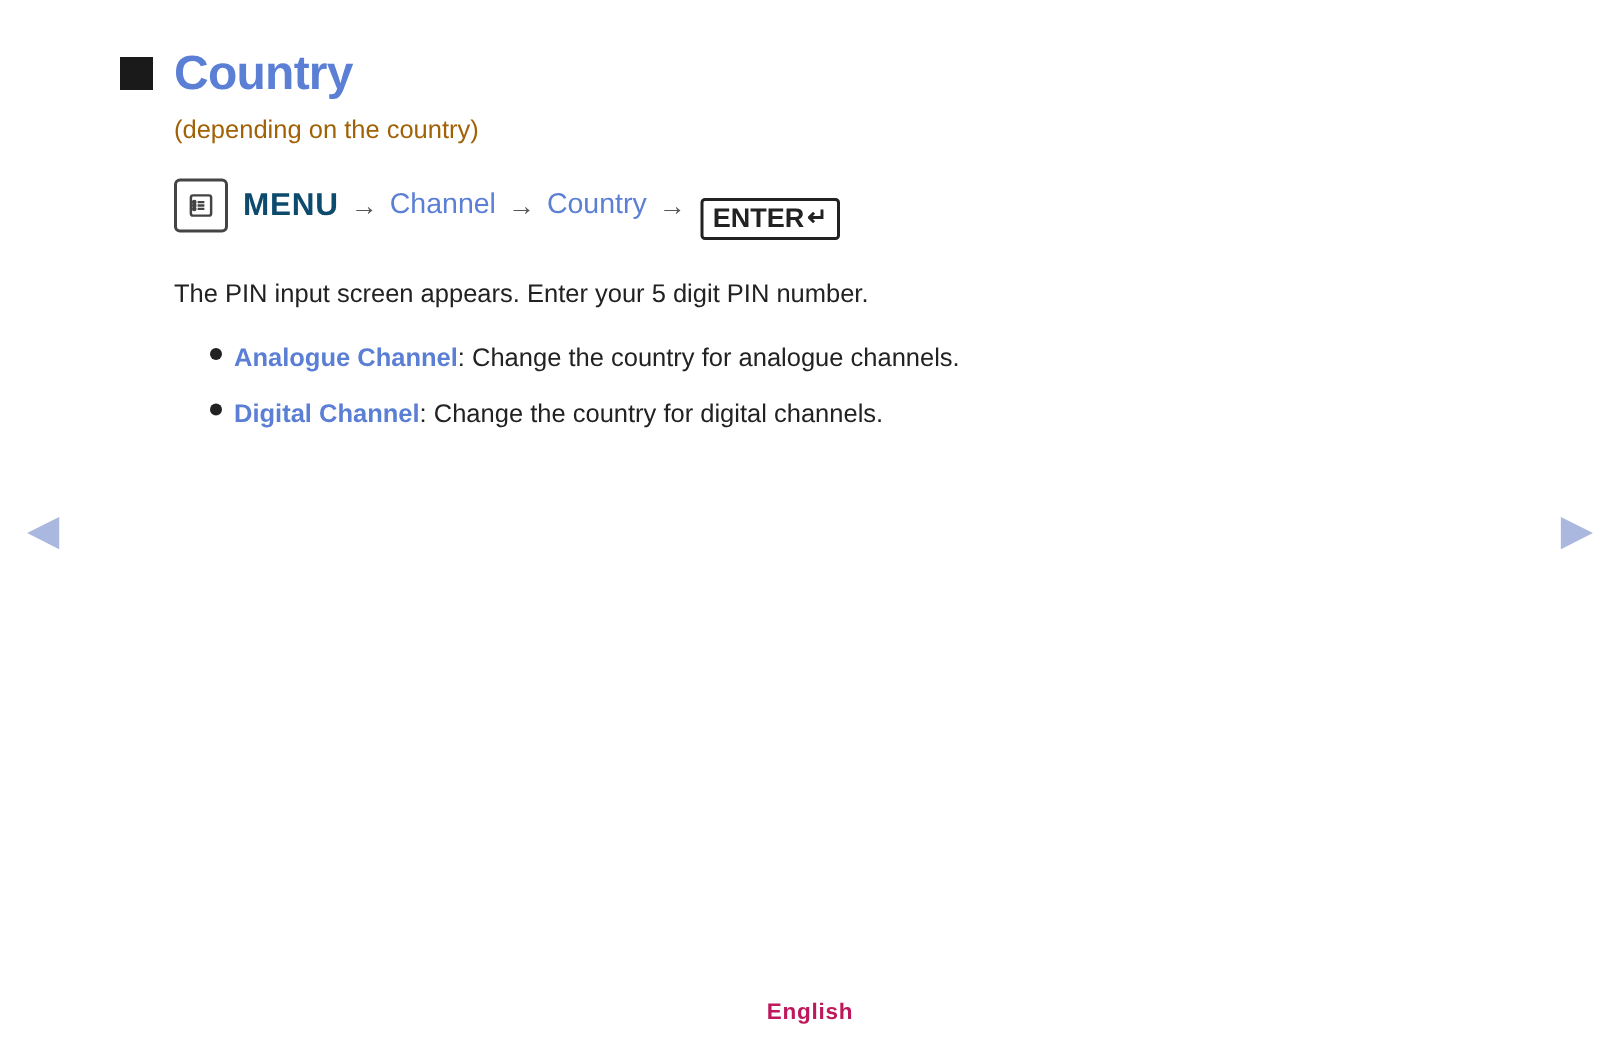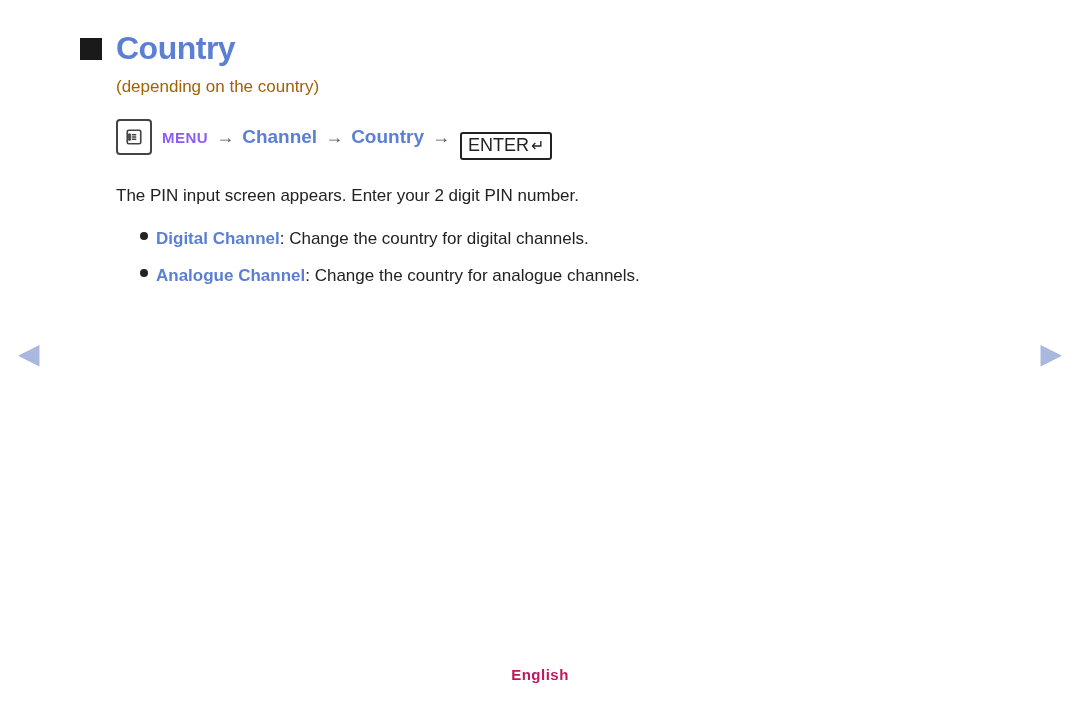--- a/index.html
+++ b/index.html
@@ -68,45 +68,45 @@
       border: 2px solid #444;
       border-radius: 4px;
       font-size: 14px;
       color: #444;
       margin-right: 2px;
       flex-shrink: 0;
     }
 
     .nav-label-bold {
       font-weight: 700;
-      color: #8b5cf6;
-      font-size: 15px;
+      color: #0c4a6e;
+      font-size: 21px;
       letter-spacing: 0.5px;
     }
 
     .nav-arrow {
       color: #555;
       font-size: 18px;
       font-weight: normal;
     }
 
     .nav-link {
       color: #5b7fd4;
       font-size: 19px;
-      font-weight: 700;
+      font-weight: 400;
     }
 
     .enter-icon {
       display: inline-flex;
       align-items: center;
       justify-content: center;
       border: 2.5px solid #222;
       border-radius: 3px;
       padding: 1px 6px;
-      font-weight: 400;
+      font-weight: 700;
       font-size: 18px;
       color: #222;
       margin-left: 2px;
       line-height: 1.2;
       margin-top: 17px;
     }
 
     .enter-arrow {
       font-size: 16px;
       margin-left: 2px;
@@ -214,35 +214,35 @@
     <span class="nav-link">Channel</span>
     <span class="nav-arrow">→</span>
     <span class="nav-link">Country</span>
     <span class="nav-arrow">→</span>
     <span class="enter-icon">
       <span>ENTER</span>
       <span class="enter-arrow">↵</span>
     </span>
   </div>
 
-  <p class="description-text">The PIN input screen appears. Enter your 2 digit PIN number.</p>
+  <p class="description-text">The PIN input screen appears. Enter your 5 digit PIN number.</p>
 
   <ul class="bullet-list">
+    <li>
+      <span class="bullet-dot"></span>
+      <span>
+        <span class="bullet-link">Analogue Channel</span><span class="bullet-text">: Change the country for analogue channels.</span>
+      </span>
+    </li>
     <li>
       <span class="bullet-dot"></span>
       <span>
         <span class="bullet-link">Digital Channel</span><span class="bullet-text">: Change the country for digital channels.</span>
       </span>
     </li>
-    <li>
-      <span class="bullet-dot"></span>
-      <span>
-        <span class="bullet-link">Analogue Channel</span><span class="bullet-text">: Change the country for analogue channels.</span>
-      </span>
-    </li>
   </ul>
 
 </div>
 
 <div class="nav-prev">◀</div>
 <div class="nav-next">▶</div>
 
 <div class="footer-label">English</div>
 
 </body></html>

